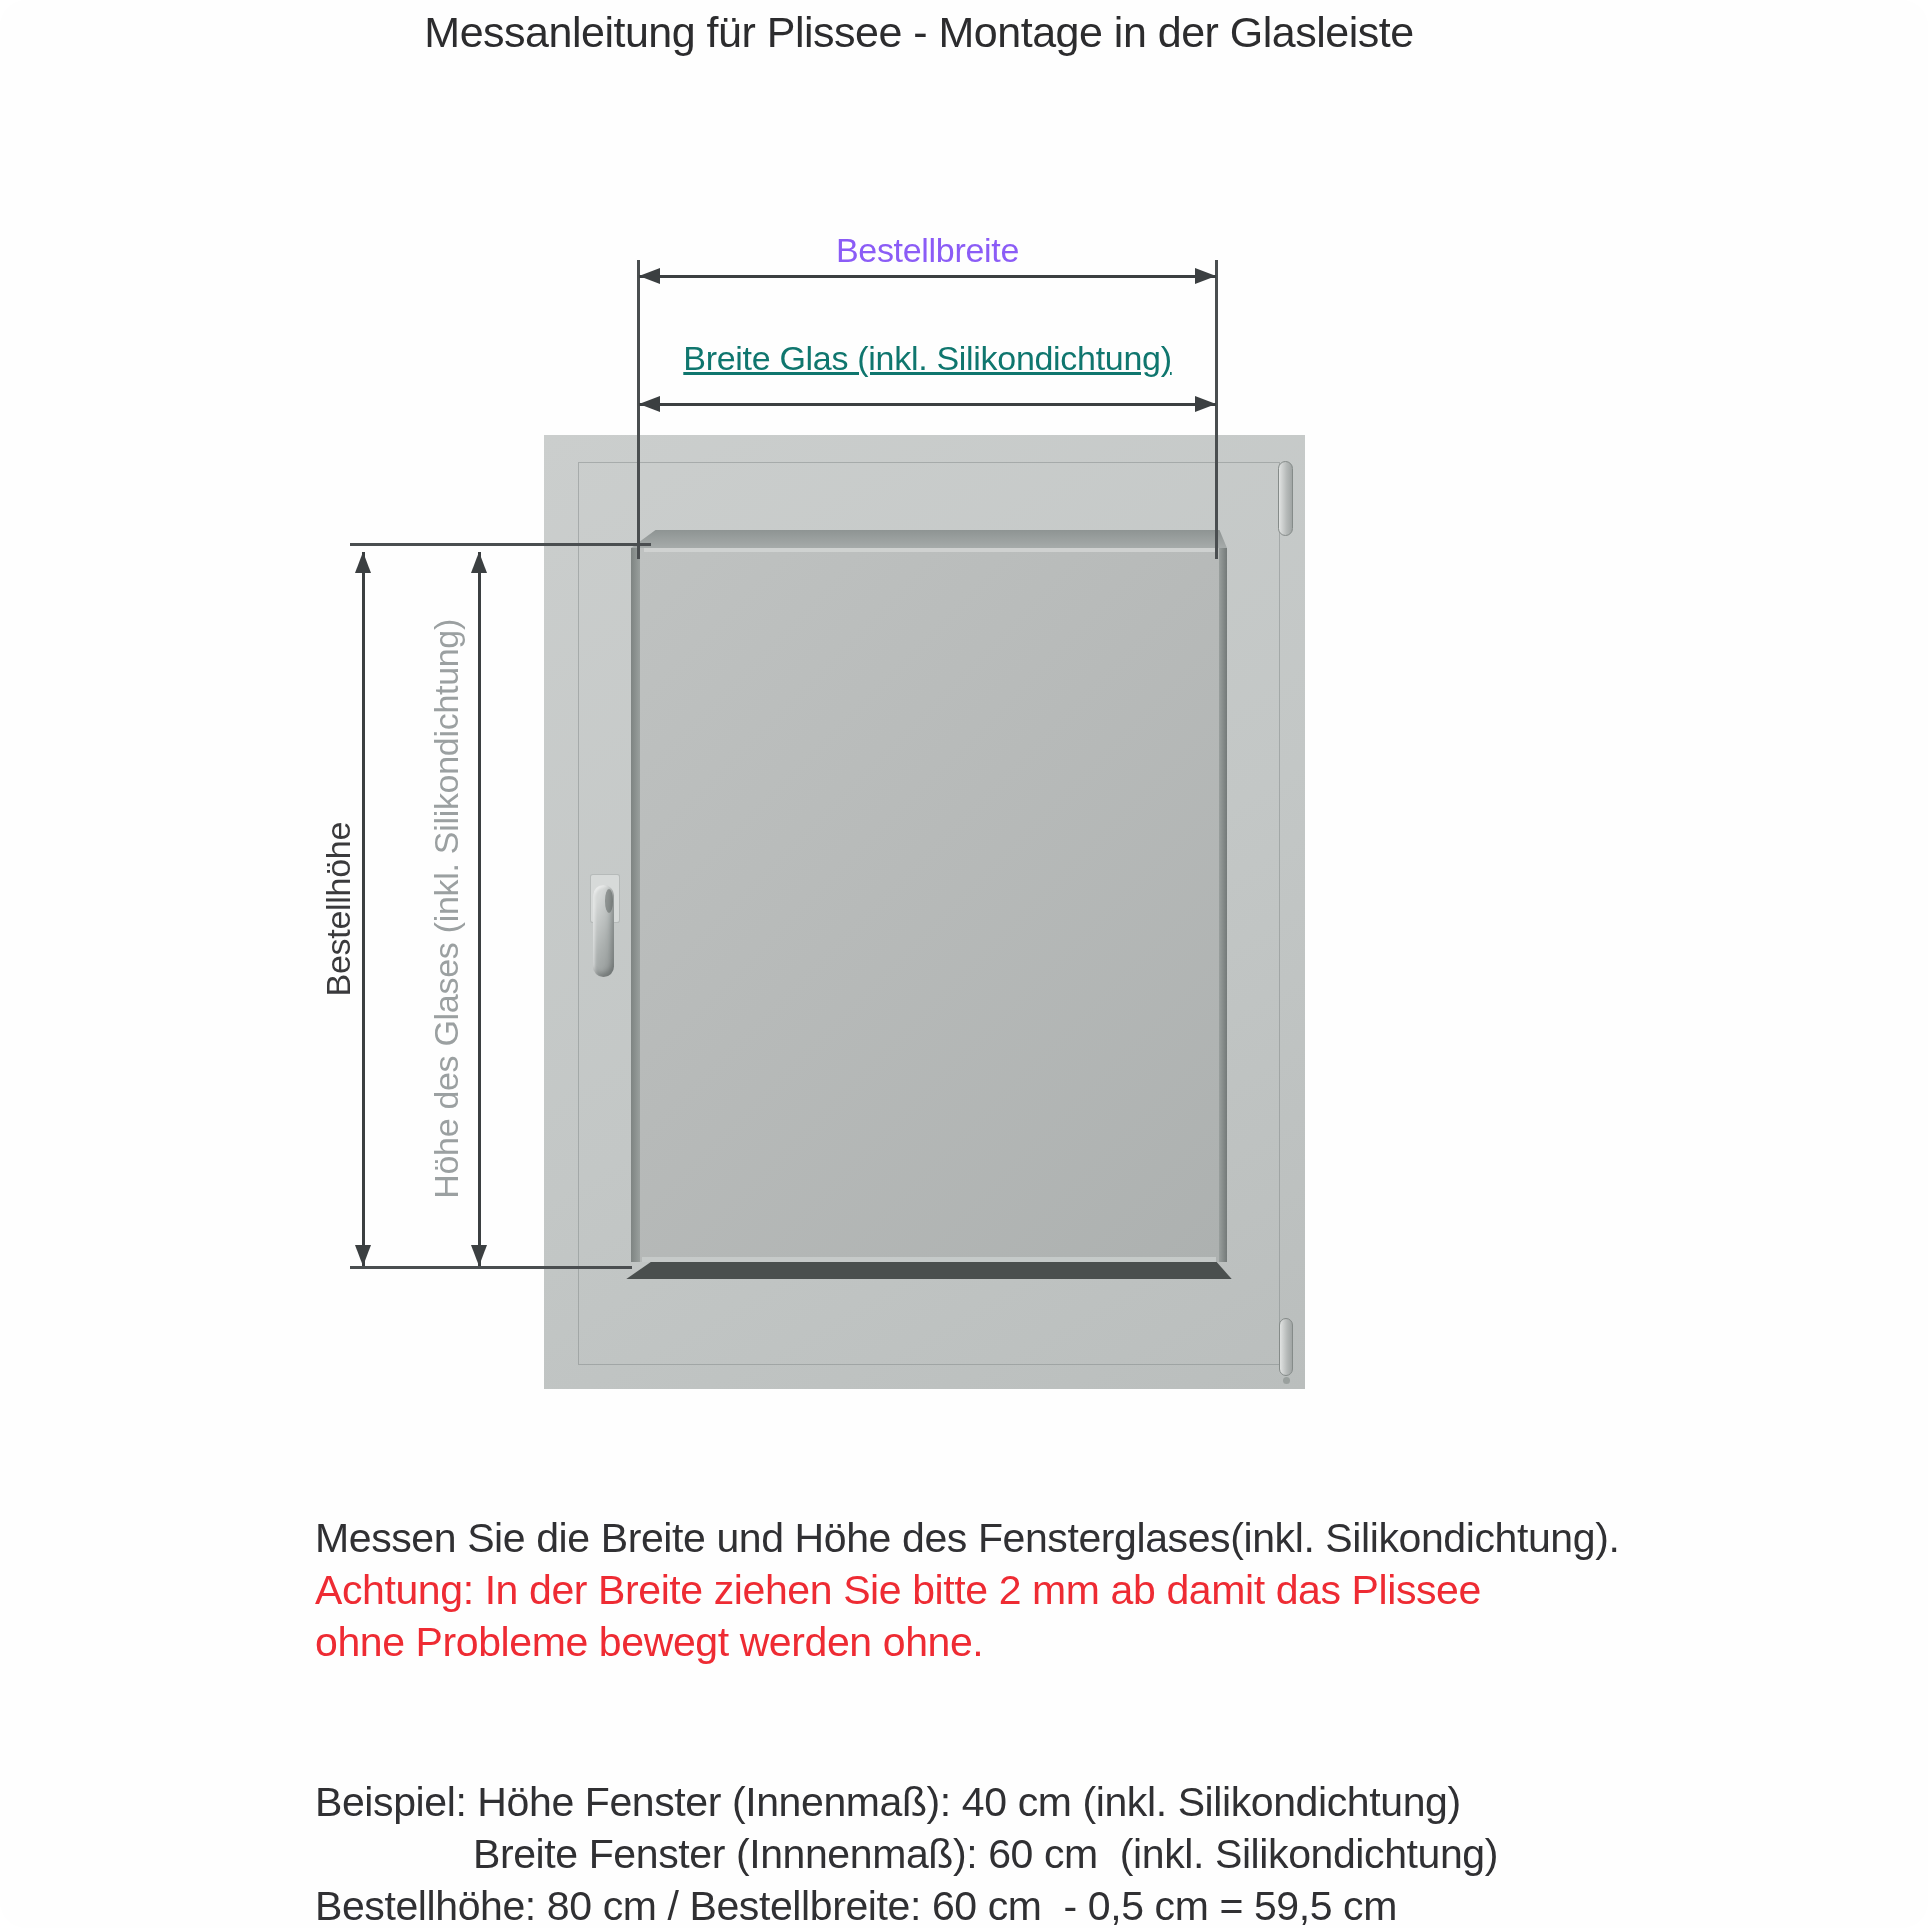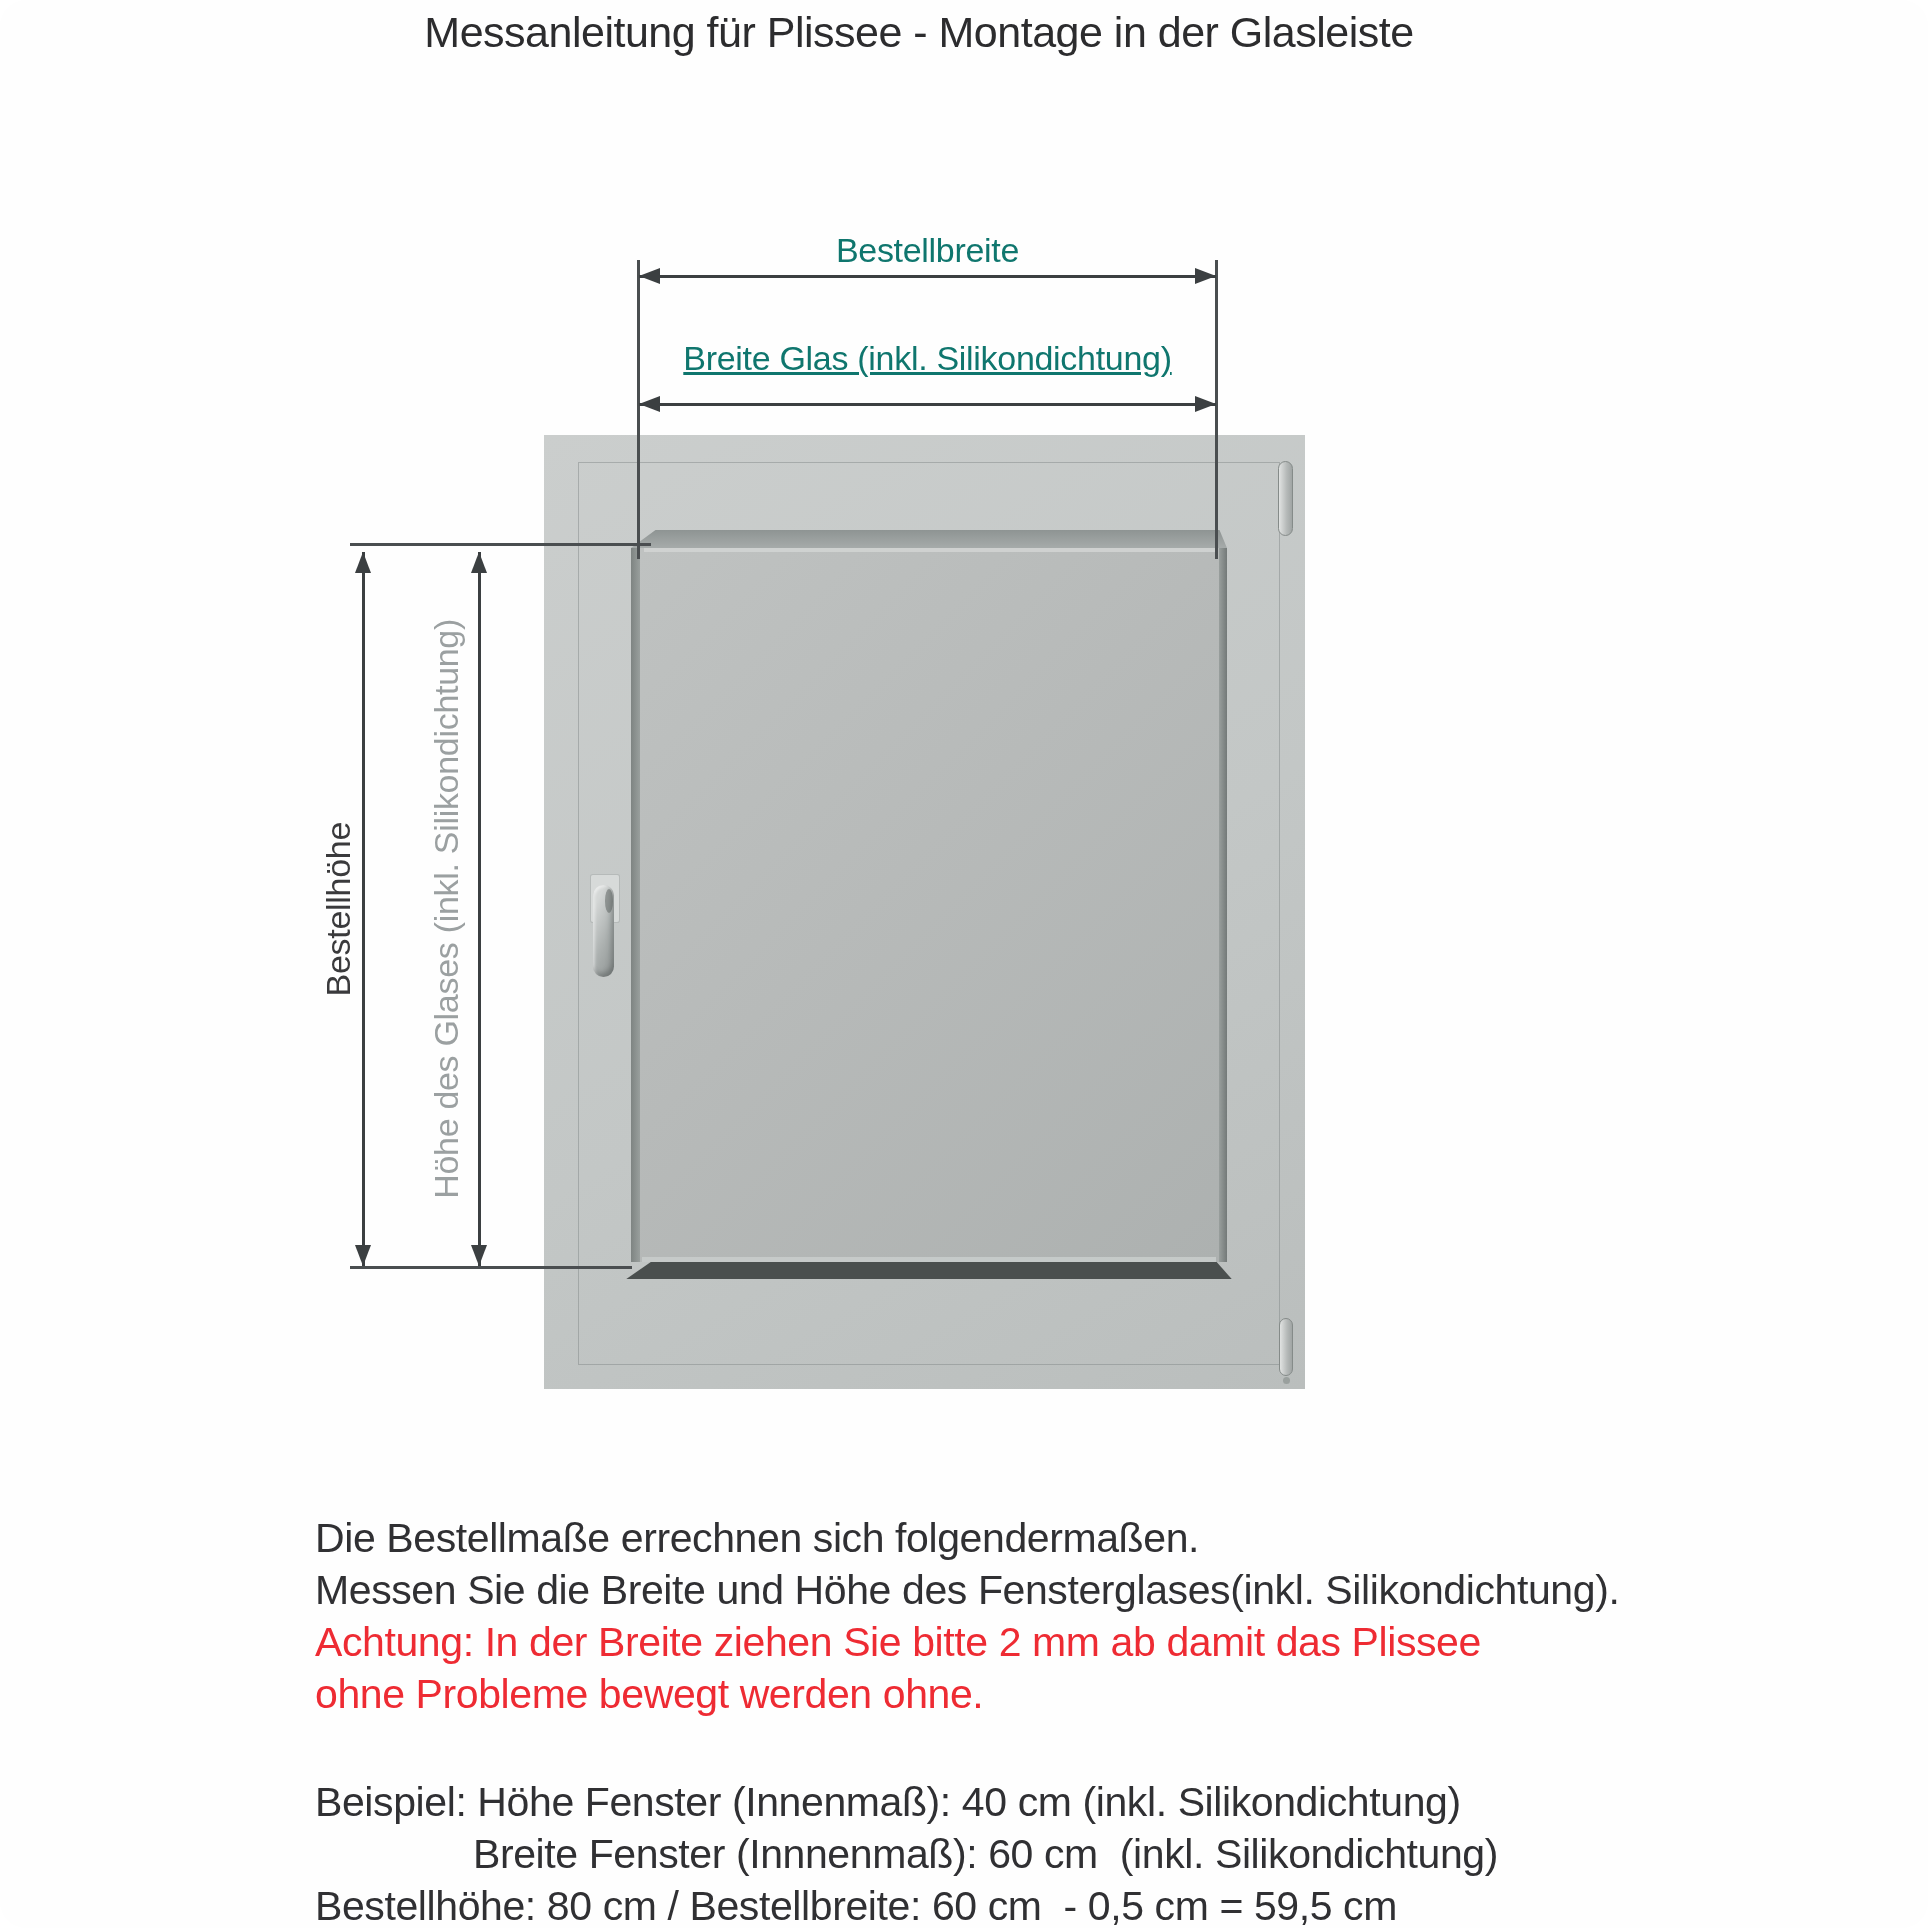--- a/index.html
+++ b/index.html
@@ -83,21 +83,21 @@
     content:"";position:absolute;left:2.8px;bottom:-9.4px;width:7.5px;height:7.5px;
     border-radius:50%;background:#9aa09e;
   }
 
   
   .ext{position:absolute;background:#4a4e50;}
   .ext-v{width:2.8px;}
   .ext-h{height:2.8px;}
 
   .dim-label{
-    position:absolute;font-size:34px;color:#0f766e;text-align:center;
+    position:absolute;font-size:34px;color:#8b5cf6;text-align:center;
     letter-spacing:-0.3px;white-space:nowrap;
   }
   .dim-label.gray{color:#0f766e;text-decoration:underline;}
 
   .arrow-h{position:absolute;height:2.8px;background:#3b3f41;}
   .arrow-h::before{
     content:"";position:absolute;left:0;top:50%;transform:translateY(-50%);
     width:0;height:0;border-top:8.5px solid transparent;border-bottom:8.5px solid transparent;
     border-right:21px solid #3b3f41;
   }
@@ -177,21 +177,20 @@
     <span class="vlabel">Bestellhöhe</span>
   </div>
   <div class="arrow-v" style="left:362px;top:552px;height:714px;"></div>
 
   <div class="vlabel-wrap" style="left:426px;top:552px;height:714px;">
     <span class="vlabel gray">Höhe des Glases (inkl. Silikondichtung)</span>
   </div>
   <div class="arrow-v" style="left:478px;top:552px;height:714px;"></div>
 
   <div class="text-block instructions">
-    <p>Die Bestellmaße errechnen sich folgendermaßen.</p>
     <p>Messen Sie die Breite und Höhe des Fensterglases(inkl. Silikondichtung).</p>
     <p class="warning">Achtung: In der Breite ziehen Sie bitte 2 mm ab damit das Plissee</p>
     <p class="warning">ohne Probleme bewegt werden ohne.</p>
   </div>
 
   <div class="text-block example">
     <p>Beispiel: Höhe Fenster (Innenmaß): 40 cm (inkl. Silikondichtung)</p>
     <p class="indent">Breite Fenster (Innnenmaß): 60 cm  (inkl. Silikondichtung)</p>
     <p>Bestellhöhe: 80 cm / Bestellbreite: 60 cm  - 0,5 cm = 59,5 cm</p>
   </div>

